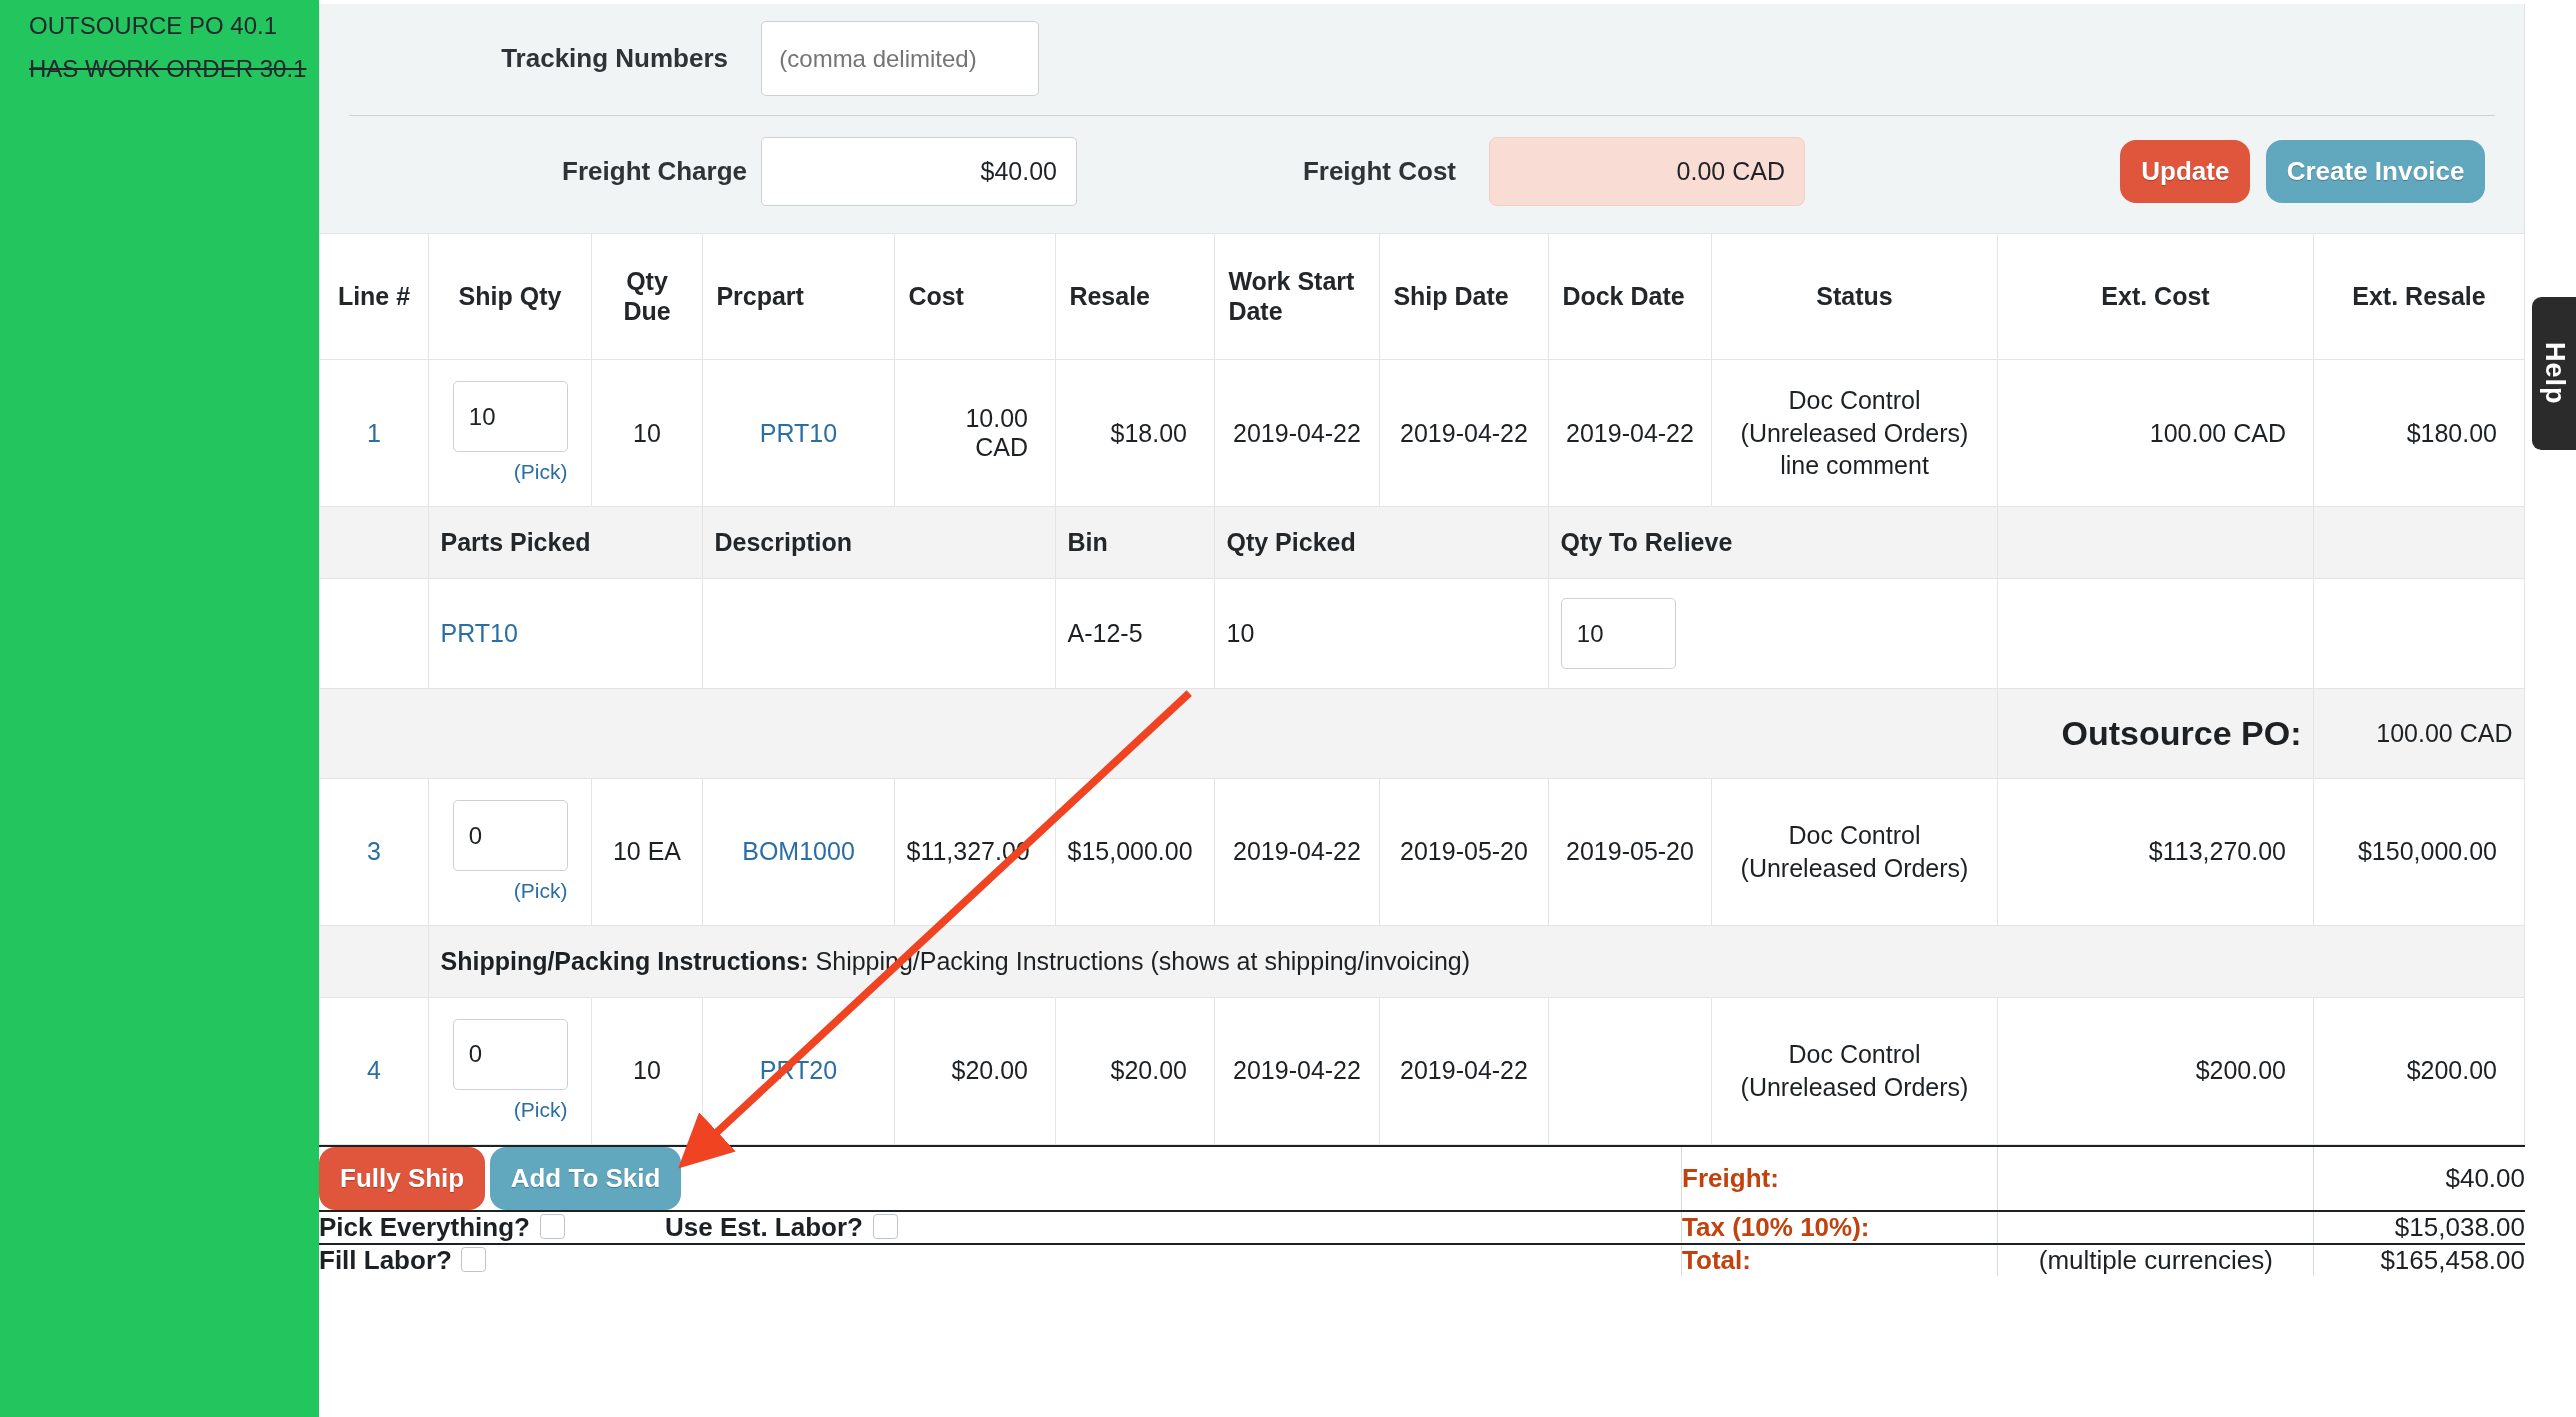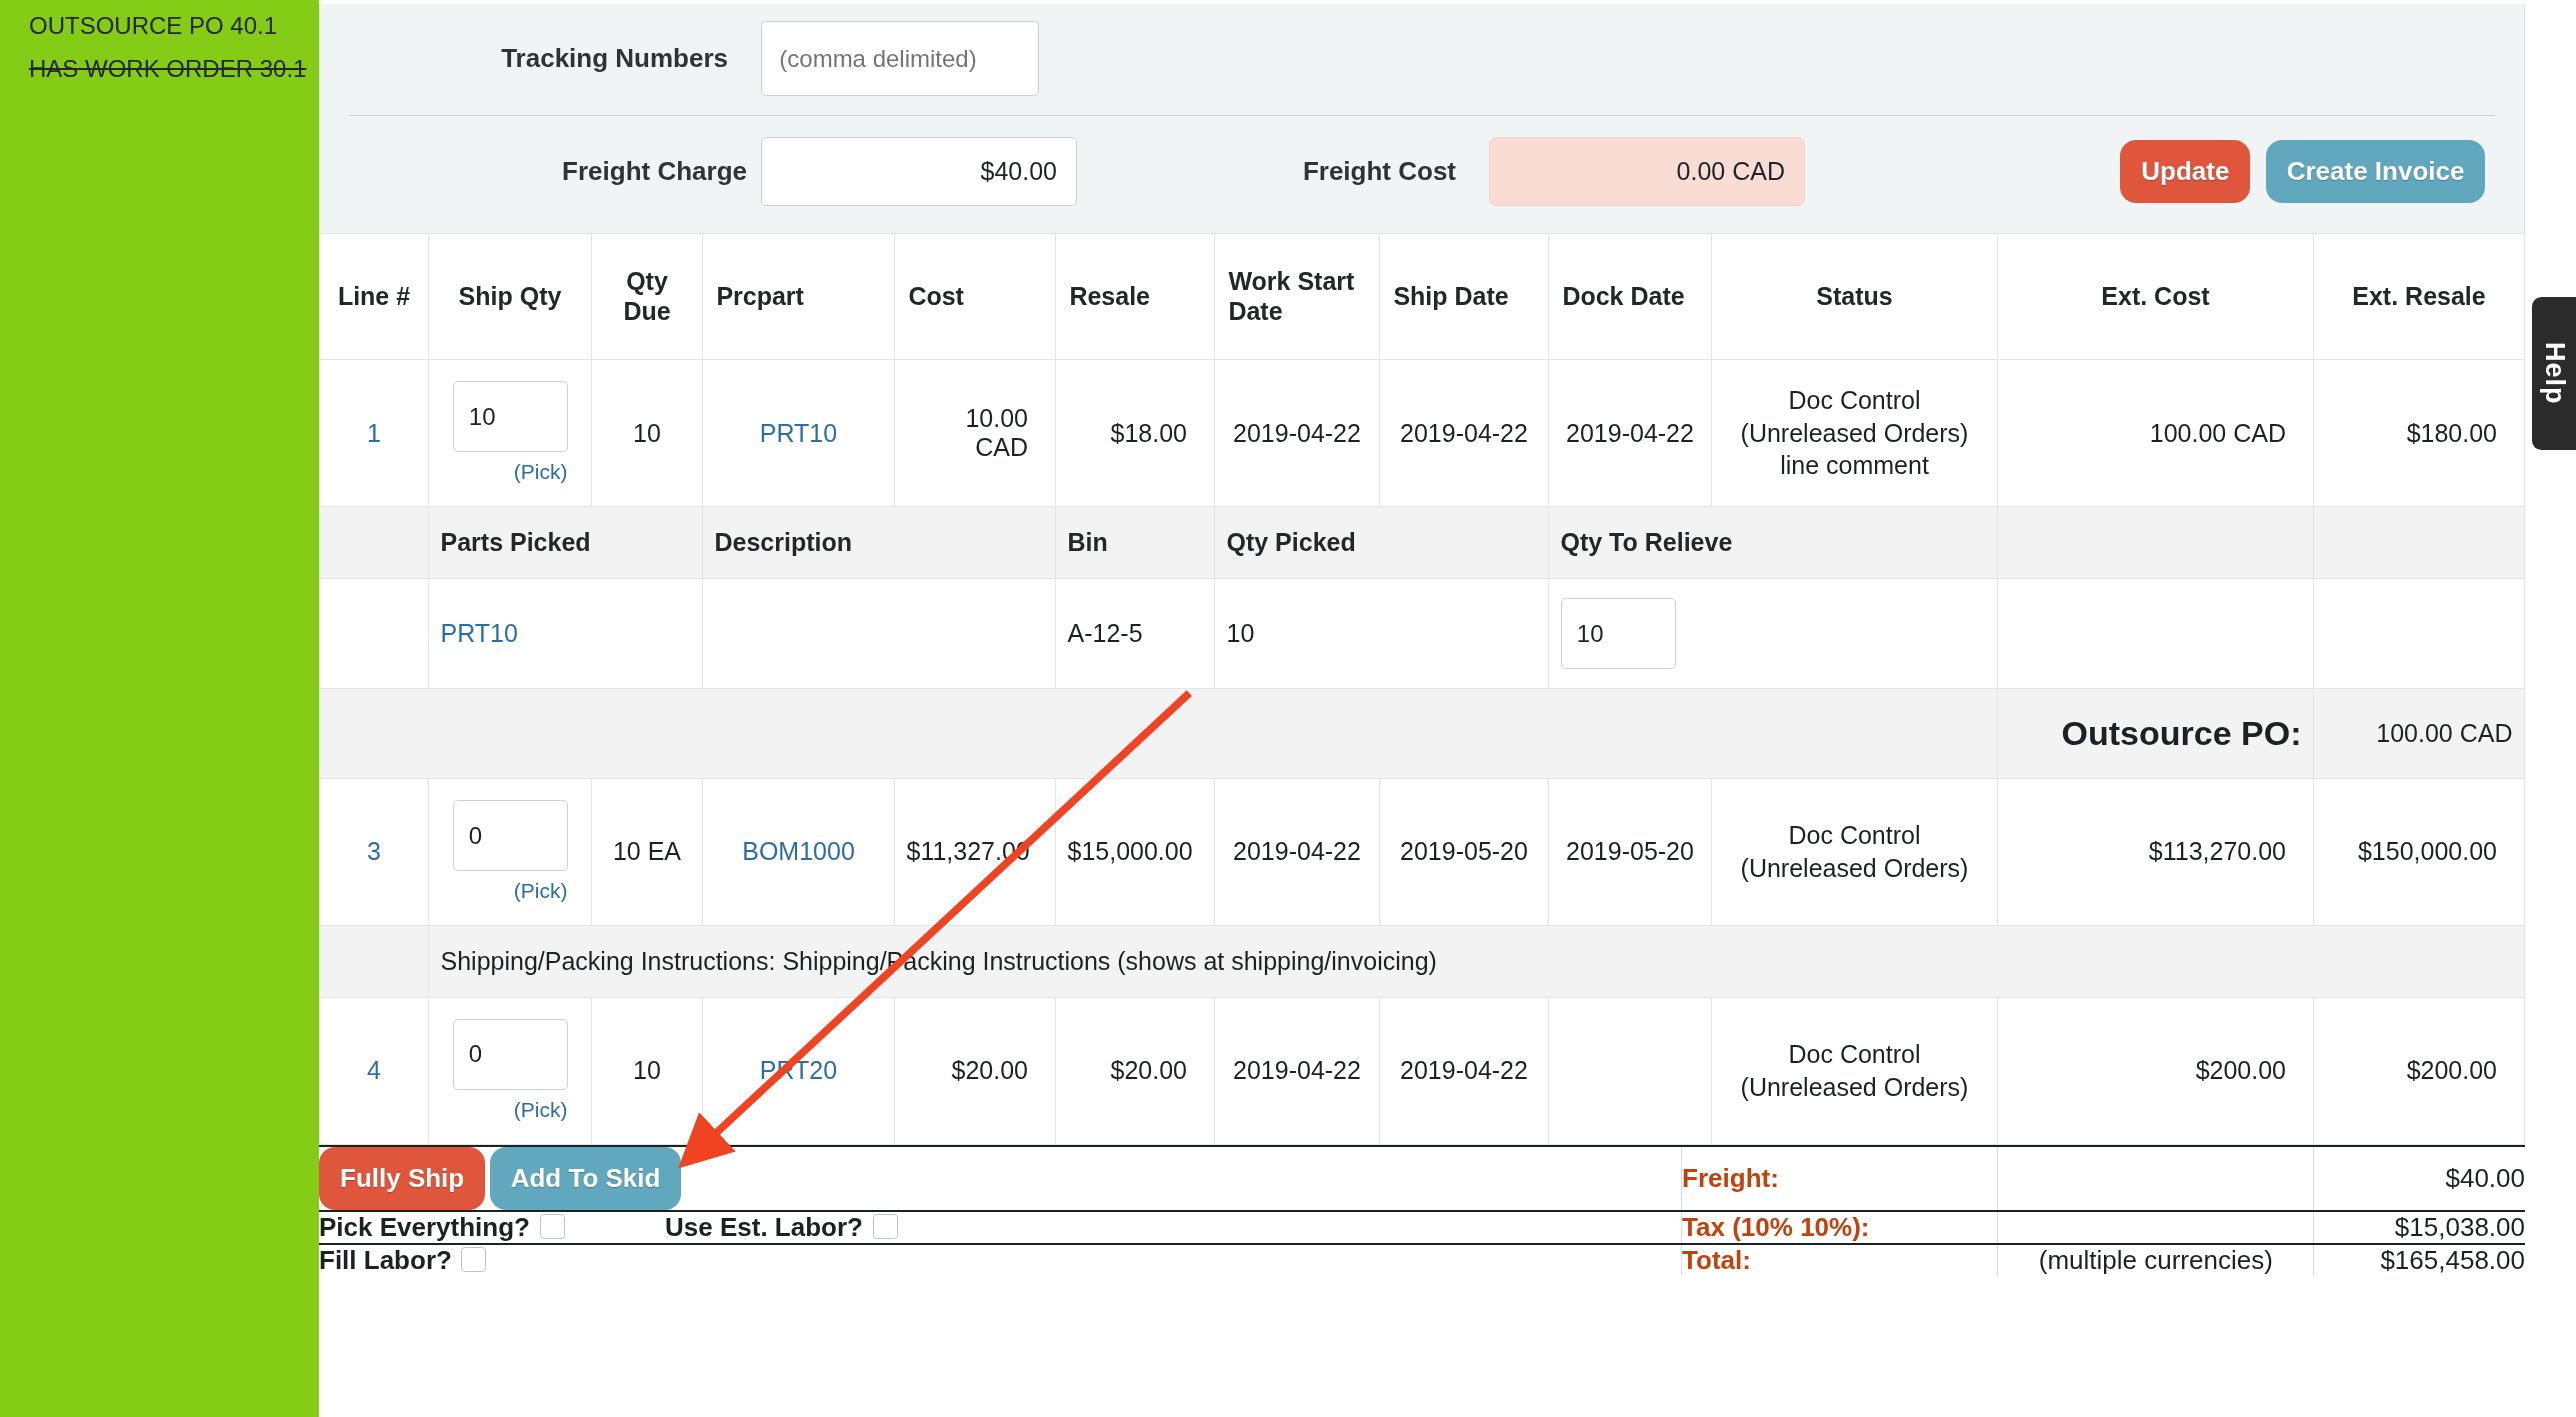--- a/index.html
+++ b/index.html
@@ -8,21 +8,21 @@
     width: 2576px; height: 1417px;
     background: #ffffff;
     font-family: "Liberation Sans", sans-serif;
     overflow: hidden;
   }
   .page { position: relative; width: 2576px; height: 1417px; background:#fff; }
 
   
   .left-col {
     position: absolute; left: 0; top: 0; width: 319px; height: 1417px;
-    background: #84cc16; padding: 13.4px 0 0 29px;
+    background: #22c55e; padding: 13.4px 0 0 29px;
   }
   .left-line { font-size: 24px; color: #24282c; line-height: 1.12; margin-bottom: 15.3px; }
   .left-line.struck { text-decoration: line-through; }
 
   
   .main {
     position: absolute; left: 319px; top: 4px; width: 2206px; height: 1417px;
   }
 
   
@@ -107,21 +107,21 @@
 
   .status-cell { font-size: 25px; line-height: 1.3; text-align: center; color:#1d2124; }
 
   tr.sub-head td {
     background: #f3f3f3; font-size: 25px; font-weight: bold; color: #232729;
     padding: 21px 11.5px; text-align: left;
   }
   tr.sub-row td { background:#fff; font-size: 25px; color:#1d2124; padding: 19px 11.5px; text-align:left; }
   tr.grey-row td { background:#f3f3f3; padding: 25px 11.5px; }
   tr.instr td { background:#f3f3f3; font-size: 25px; color:#1d2124; padding: 21px 11.5px; }
-  .instr b { font-weight: normal; }
+  .instr b { font-weight: bold; }
 
   .relieve-box {
     width: 115px; height: 71px; border: 1px solid #ccd0d0; border-radius: 4.8px;
     background:#fff; font-size: 24px; color:#1d2124; padding-left: 15.3px;
     font-family: "Liberation Sans", sans-serif; outline: none;
   }
 
   .outsrc-label { text-align: right; font-weight: bold; font-size: 34px; color:#1d2124; padding-right: 27px; }
   .outsrc-val   { text-align: right; font-size: 25px; color:#1d2124; padding-right: 27px; }
 

